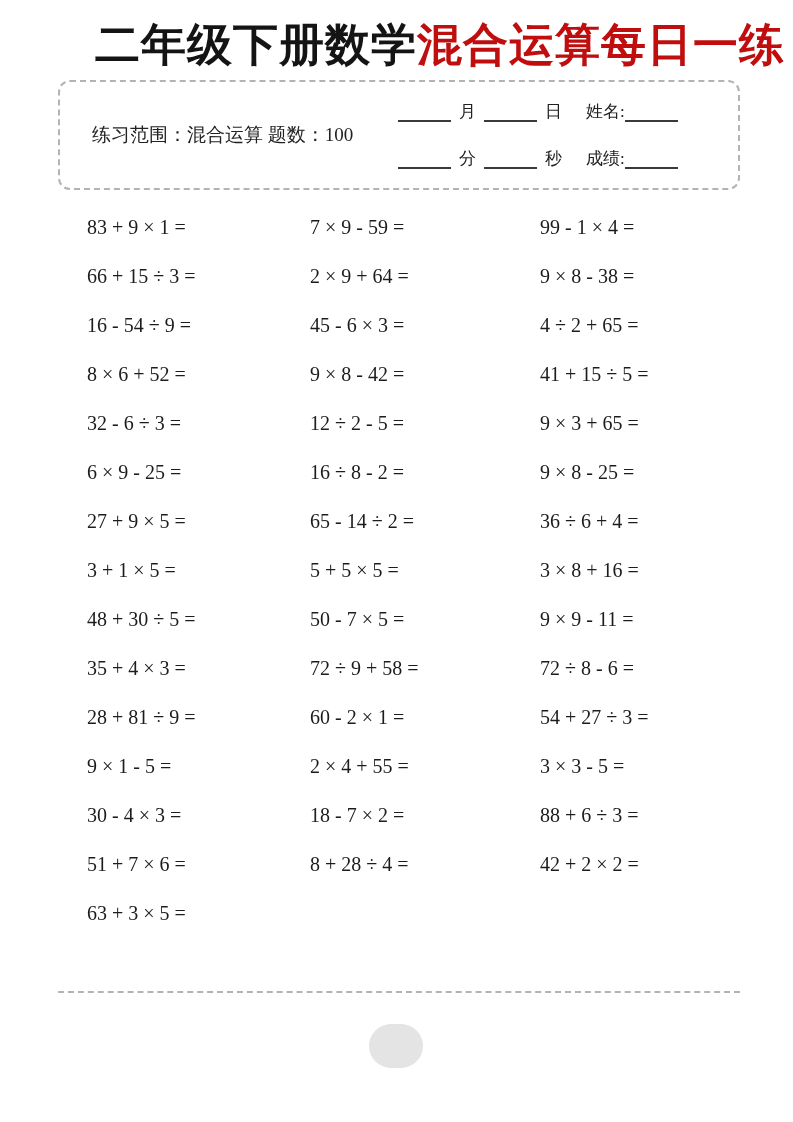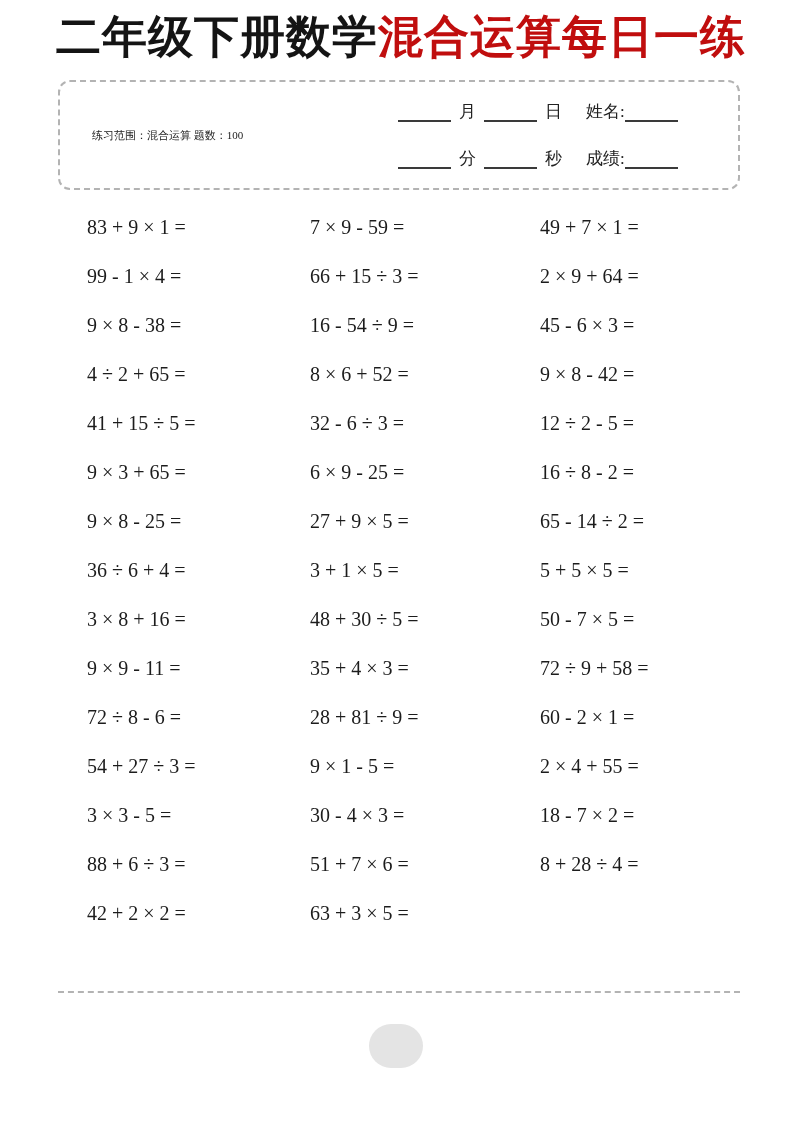--- a/index.html
+++ b/index.html
@@ -7,36 +7,36 @@
     position:relative;
     width:793px; height:1122px;
     background:#ffffff;
     overflow:hidden;
     font-family:"Liberation Serif","DejaVu Serif",serif;
     color:#1c1c1c;
   }
   
   .title {
     position:absolute; top:10px; left:9px; right:0;
-    margin:0; text-align:center;
+    margin:8px; text-align:right;
     font-family:"Liberation Sans","DejaVu Sans",sans-serif;
     font-weight:bold; font-size:45px; line-height:1.2;
     color:#141414; letter-spacing:1px;
     white-space:nowrap;
   }
   .title .red-part { color:#c00e0e; }
   
   .header-box {
     position:absolute; left:58px; right:53px; top:80px; height:110px;
     border:2px dashed #b3b3b3; border-radius:12px;
     box-sizing:border-box;
   }
   .scope-label {
     position:absolute; left:32px; top:50%; transform:translateY(-50%);
-    font-size:11px; color:#222; white-space:nowrap;
+    font-size:19px; color:#222; white-space:nowrap;
   }
   .fill-area {
     position:absolute; left:338px; right:26px; top:6px; bottom:6px;
     display:flex; flex-direction:column; justify-content:space-around;
   }
   .fill-line {
     display:flex; align-items:flex-end;
     font-size:17px; color:#222; line-height:1.25;
     white-space:nowrap;
   }
@@ -96,21 +96,20 @@
         <span class="unit">秒</span>
         <span class="label-gap">成绩:</span>
         <span class="blank"></span>
       </div>
     </div>
   </div>
 
   <div class="problems" id="problems">
       <div class="cell">83 + 9 × 1 =</div>
       <div class="cell">7 × 9 - 59 =</div>
-      <div class="cell">49 + 7 × 1 =</div>
       <div class="cell">99 - 1 × 4 =</div>
       <div class="cell">66 + 15 ÷ 3 =</div>
       <div class="cell">2 × 9 + 64 =</div>
       <div class="cell">9 × 8 - 38 =</div>
       <div class="cell">16 - 54 ÷ 9 =</div>
       <div class="cell">45 - 6 × 3 =</div>
       <div class="cell">4 ÷ 2 + 65 =</div>
       <div class="cell">8 × 6 + 52 =</div>
       <div class="cell">9 × 8 - 42 =</div>
       <div class="cell">41 + 15 ÷ 5 =</div>

